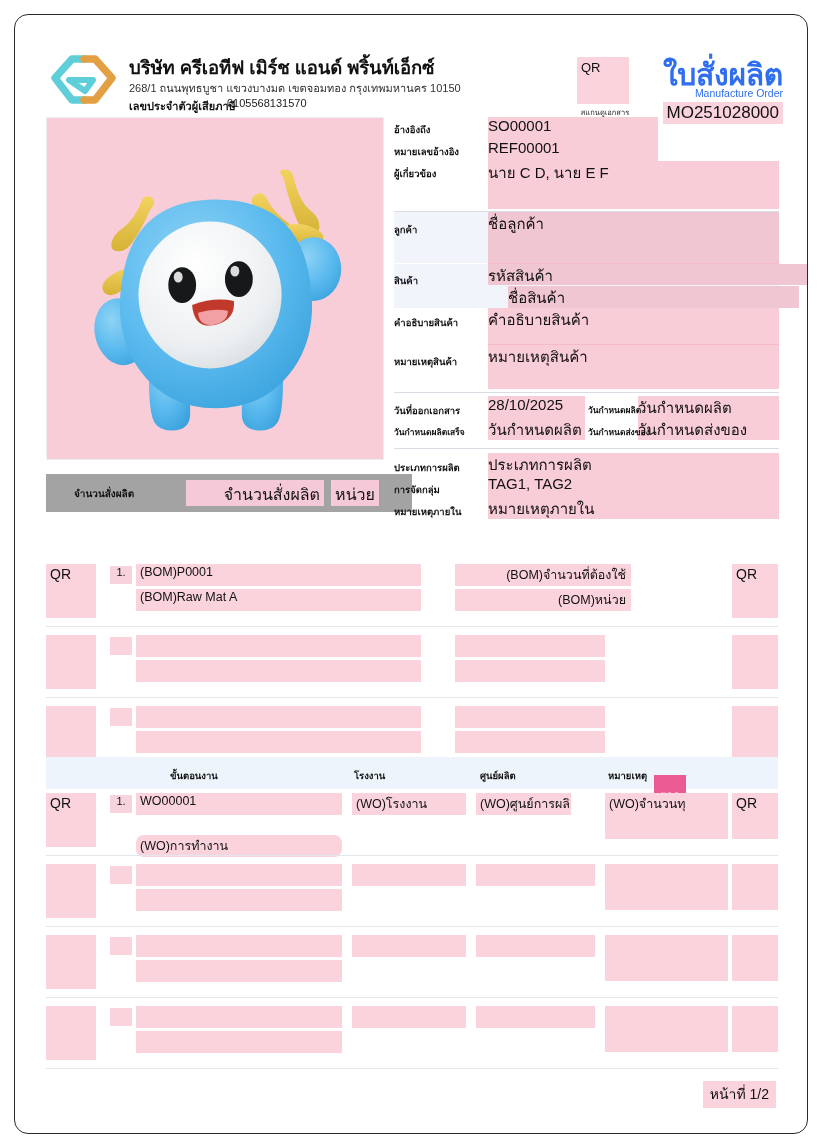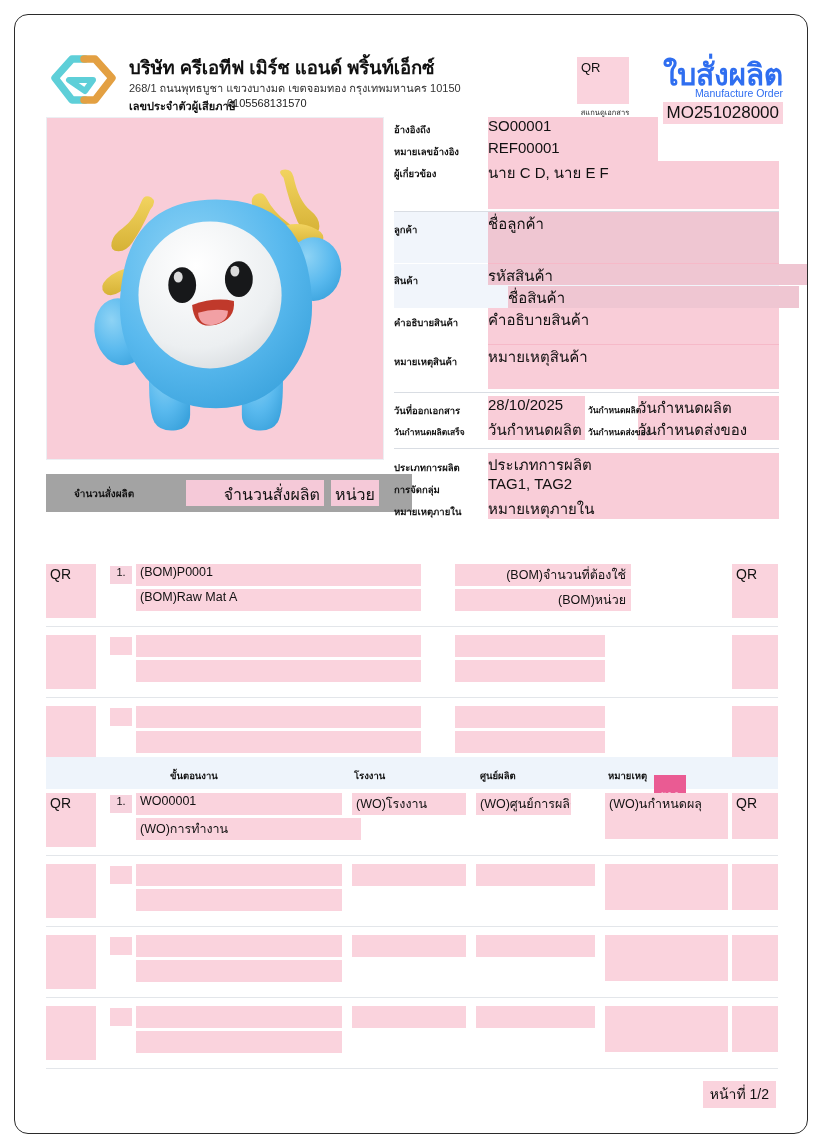--- a/index.html
+++ b/index.html
@@ -338,24 +338,24 @@
     <div class="th" style="left:308px;">โรงงาน</div>
     <div class="th" style="left:434px;">ศูนย์ผลิต</div>
     <div class="th" style="left:562px;">หมายเหตุ</div>
   </div>
   <div class="badge" style="left:639px; top:760px;">ยอด</div>
 
   <div>
     <div class="cellqr" style="left:31px; top:778px; width:50px; height:54px;">QR</div>
     <div class="idx" style="left:95px; top:780px; width:22px; height:18px;">1.</div>
     <div class="celltxt" style="left:121px; top:778px; width:206px; height:22px;">WO00001</div>
-    <div class="celltxt" style="left:121px; top:803px; width:225px; height:22px;">(WO)การทำงาน</div>
+    <div class="celltxt" style="left:121px; top:820px; width:206px; height:22px;border-radius:8px;">(WO)การทำงาน</div>
     <div class="celltxt" style="left:337px; top:778px; width:114px; height:22px;">(WO)โรงงาน</div>
     <div class="celltxt" style="left:461px; top:778px; width:95px; height:22px;">(WO)ศูนย์การผลิต</div>
-    <div class="celltxt" style="left:590px; top:778px; width:123px; height:46px;">(WO)นกำหนดผลุ</div>
+    <div class="celltxt" style="left:590px; top:778px; width:123px; height:46px;">(WO)จำนวนทุ</div>
     <div class="cellqr" style="left:717px; top:778px; width:46px; height:46px;">QR</div>
   </div>
   <div class="rowsep" style="top:840px;"></div>
 
   <div>
     <div class="ph" style="left:31px; top:849px; width:50px; height:54px;"></div>
     <div class="ph" style="left:95px; top:851px; width:22px; height:18px;"></div>
     <div class="ph" style="left:121px; top:849px; width:206px; height:22px;"></div>
     <div class="ph" style="left:121px; top:874px; width:206px; height:22px;"></div>
     <div class="ph" style="left:337px; top:849px; width:114px; height:22px;"></div>

